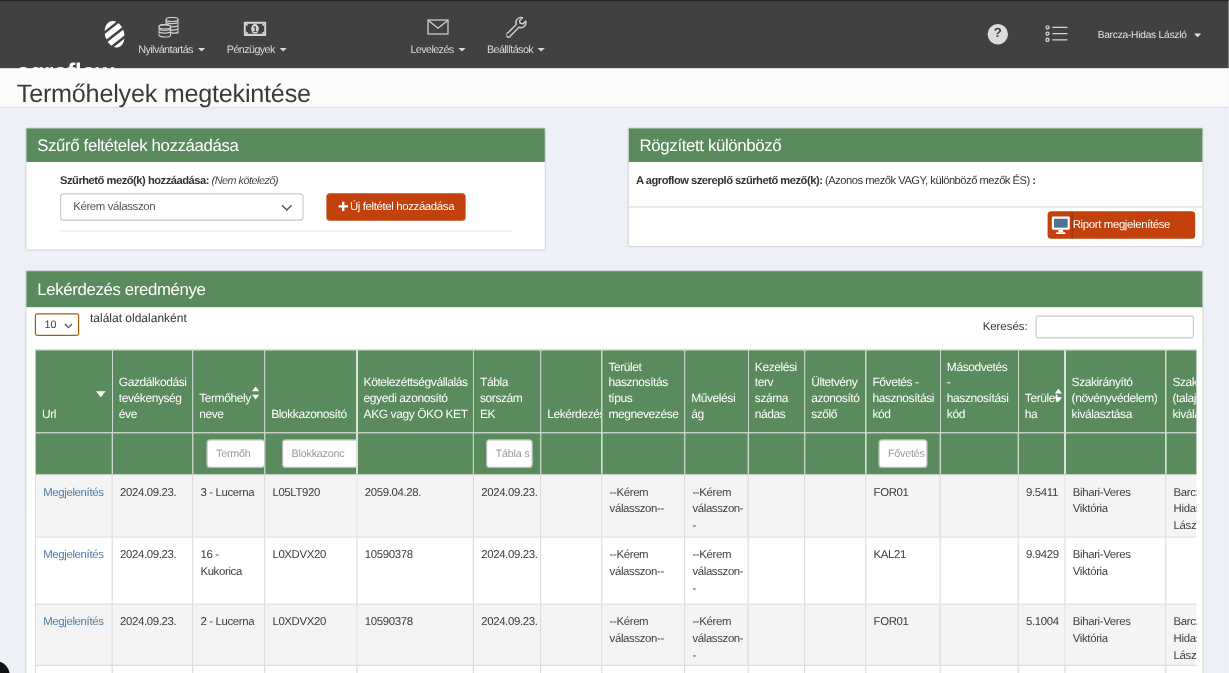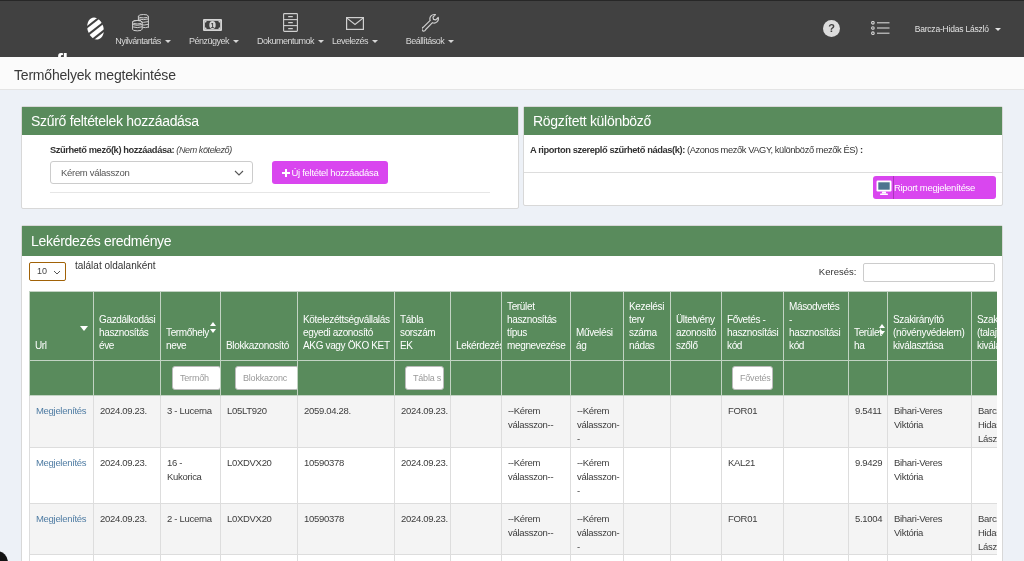--- a/index.html
+++ b/index.html
@@ -15,35 +15,35 @@
 .logo-icon { position:absolute; left:86px; top:16px; }
 .navitem { position:absolute; top:0; height:57px; text-align:center; color:#d5d5d5; }
 .nicon { position:absolute; }
 .nlabel { position:absolute; left:0; right:0; top:36px; font-size:9px; letter-spacing:-0.5px; white-space:nowrap; color:#d8d8d8; }
 .caret { display:inline-block; width:0; height:0; border-left:3px solid transparent; border-right:3px solid transparent; border-top:3.5px solid #d5d5d5; margin-left:2px; vertical-align:1px; }
 .nav-help { position:absolute; left:823px; top:20px; width:17px; height:17px; border-radius:50%; background:#dcdcdc; color:#3f3f3f; font-size:11px; font-weight:bold; text-align:center; line-height:17px; }
 .nav-user { position:absolute; right:23px; top:24px; font-size:8.5px; letter-spacing:-0.2px; color:#e2e2e2; white-space:nowrap; }
 
 
 .titlebar { position:absolute; left:0; top:57px; width:1024px; height:33px; background:#fbfbfb; border-bottom:1px solid #e4e4e4; }
-.titlebar h1 { font-size:14px; font-weight:normal; letter-spacing:-0.2px; color:#3a3a3a; position:absolute; left:14px; top:10px; }
+.titlebar h1 { font-size:21px; font-weight:normal; letter-spacing:-0.2px; color:#3a3a3a; position:absolute; left:14px; top:10px; }
 
 
 .panel { position:absolute; background:#fff; border:1px solid #d8d8d8; border-radius:2px; }
 .panel-heading { background:#598b5c; color:#fff; font-size:14px; letter-spacing:-0.3px; height:28px; line-height:28px; padding-left:9px; }
-#panelL { left:21px; top:106px; width:498px; height:103px; }
+#panelL { left:21px; top:106px; width:434px; height:103px; }
 #panelR { left:523px; top:106px; width:480px; height:100px; }
 #panelT { left:21px; top:225px; width:982px; height:400px; }
 #panelT .panel-heading { height:30px; line-height:30px; }
 
 .flabel { position:absolute; left:28px; top:38px; font-size:9.3px; letter-spacing:-0.4px; color:#333; }
 .flabel i { font-size:9px; color:#444; }
 .fselect { position:absolute; left:28px; top:54px; width:203px; height:23px; border:1px solid #ccc; border-radius:3px; background:#fff; font-size:9.5px; letter-spacing:-0.3px; color:#555; line-height:21px; padding-left:10px; }
 .fselect svg { position:absolute; right:8px; top:8px; }
-.btn-blue { position:absolute; background:#d946ef; color:#fff; border-radius:3px; font-size:9.5px; letter-spacing:-0.3px; text-align:center; white-space:nowrap; }
+.btn-blue { position:absolute; background:#c2410c; color:#fff; border-radius:3px; font-size:9.5px; letter-spacing:-0.3px; text-align:center; white-space:nowrap; }
 #btnAdd { left:250px; top:54px; width:116px; height:23px; line-height:23px; }
 .hr1 { position:absolute; left:28px; right:28px; top:85px; border-top:1px solid #e6e6e6; }
 
 .rlabel { position:absolute; left:6px; top:38px; font-size:9.3px; letter-spacing:-0.4px; color:#333; white-space:nowrap; }
 .rsep { position:absolute; left:0; right:0; top:65px; border-top:1px solid #ddd; }
 #btnReport { left:349px; top:69px; width:123px; height:23px; line-height:23px; text-align:center; }
 #btnReport svg { position:absolute; left:3px; top:4px; } .icoblock { position:absolute; left:0; top:0; bottom:0; width:21px; border-right:1px solid rgba(0,0,0,0.22); }
 
 
 .lenwrap { position:absolute; left:7px; top:34px; font-size:10px; color:#333; }
@@ -120,33 +120,22 @@
           <path d="M17.2 1.8 v1.9 a1.9 1.9 0 0 1 -1.9 -1.9 z" fill="#d5d5d5"></path>
           <path d="M1.8 10.2 v-1.9 a1.9 1.9 0 0 1 1.9 1.9 z" fill="#d5d5d5"></path>
           <path d="M17.2 10.2 h-1.9 a1.9 1.9 0 0 1 1.9 -1.9 z" fill="#d5d5d5"></path>
           <ellipse cx="9.5" cy="6" rx="3.2" ry="4" fill="#d5d5d5"></ellipse>
           <text x="9.5" y="8.6" font-size="7" font-weight="bold" fill="#414141" text-anchor="middle" font-family="Liberation Sans, sans-serif">1</text>
         </svg>
       </div>
       <div class="nlabel">Pénzügyek <span class="caret"></span></div>
     </div>
 
-    <div class="navitem" style="left:252px;width:77px;">
-      <div class="nicon" style="left:31px;top:13px;">
-        <svg width="15" height="19" viewBox="0 0 15 19" fill="none" stroke="#d0d0d0" stroke-width="1.1">
-          <rect x="0.6" y="0.6" width="13.8" height="17.8" rx="0.8"></rect>
-          <line x1="0.6" y1="6.6" x2="14.4" y2="6.6"></line>
-          <line x1="0.6" y1="12.6" x2="14.4" y2="12.6"></line>
-          <path d="M5.2 3.6h4.6M5.2 9.6h4.6M5.2 15.6h4.6" stroke-width="1.2"></path>
-        </svg>
-      </div>
-      <div class="nlabel">Dokumentumok <span class="caret"></span></div>
-    </div>
-
-    <div class="navitem" style="left:317px;width:76px;">
+
+    <div class="navitem" style="left:327px;width:76px;">
       <div class="nicon" style="left:29px;top:16px;">
         <svg width="18" height="13" viewBox="0 0 18 13" fill="none" stroke="#d0d0d0" stroke-width="1.2">
           <rect x="0.6" y="0.6" width="16.8" height="11.8"></rect>
           <path d="M1 1.1l8 6.4 8-6.4"></path>
         </svg>
       </div>
       <div class="nlabel">Levelezés <span class="caret"></span></div>
     </div>
 
     <div class="navitem" style="left:392px;width:76px;">
@@ -185,21 +174,21 @@
         </svg>
     </div>
     <div class="btn-blue" id="btnAdd"><svg width="8" height="8" viewBox="0 0 8 8" style="vertical-align:-1px;margin-right:2px;">
           <path d="M3 0h2v3h3v2H5v3H3V5H0V3h3z" fill="#fff"></path>
         </svg>Új feltétel hozzáadása</div>
     <div class="hr1"></div>
   </div>
 
   <div class="panel" id="panelR">
     <div class="panel-heading">Rögzített különböző</div>
-    <div class="rlabel"><b>A riporton szereplő szűrhető nádas(k):</b> (Azonos mezők VAGY, különböző mezők ÉS) <b>:</b></div>
+    <div class="rlabel"><b>A agroflow szereplő szűrhető mező(k):</b> (Azonos mezők VAGY, különböző mezők ÉS) <b>:</b></div>
     <div class="rsep"></div>
     <div class="btn-blue" id="btnReport">
       <span class="icoblock">
           <svg width="16" height="15" viewBox="0 0 16 15">
         <rect x="0.5" y="0.5" width="15" height="11" rx="1.2" fill="#fff"></rect>
         <rect x="2.3" y="2.3" width="11.4" height="7.4" fill="#4c7490"></rect>
         <path d="M6.3 11.5 h3.4 l0.6 2 h-4.6 z" fill="#fff"></path>
         <rect x="4" y="13.5" width="8" height="1.4" rx="0.6" fill="#fff"></rect>
       </svg>
         </span>
@@ -232,21 +221,21 @@
             <col style="width:51px">
             <col style="width:62px">
           <col style="width:65px">
             <col style="width:39px">
             <col style="width:84px">
             <col style="width:55px">
         </colgroup>
         <tbody>
             <tr style="height:69px;">
           <th>Url<span class="sort-desc"></span></th>
-          <th>Gazdálkodási hasznosítás éve</th>
+          <th>Gazdálkodási tevékenység éve</th>
           <th>Termőhely neve<span class="sort-both" style="right:3px;top:30px;"></span></th>
           <th>Blokkazonosító</th>
           <th>Kötelezéttségvállalás egyedi azonosító AKG vagy ÖKO KET</th>
           <th>Tábla sorszám EK</th>
           <th>Lekérdezés</th>
           <th>Terület hasznosítás típus megnevezése</th>
           <th>Művelési ág</th>
           <th>Kezelési terv száma nádas</th>
           <th>Ültetvény azonosító szőlő</th>
           <th>Fővetés - hasznosítási kód</th>

